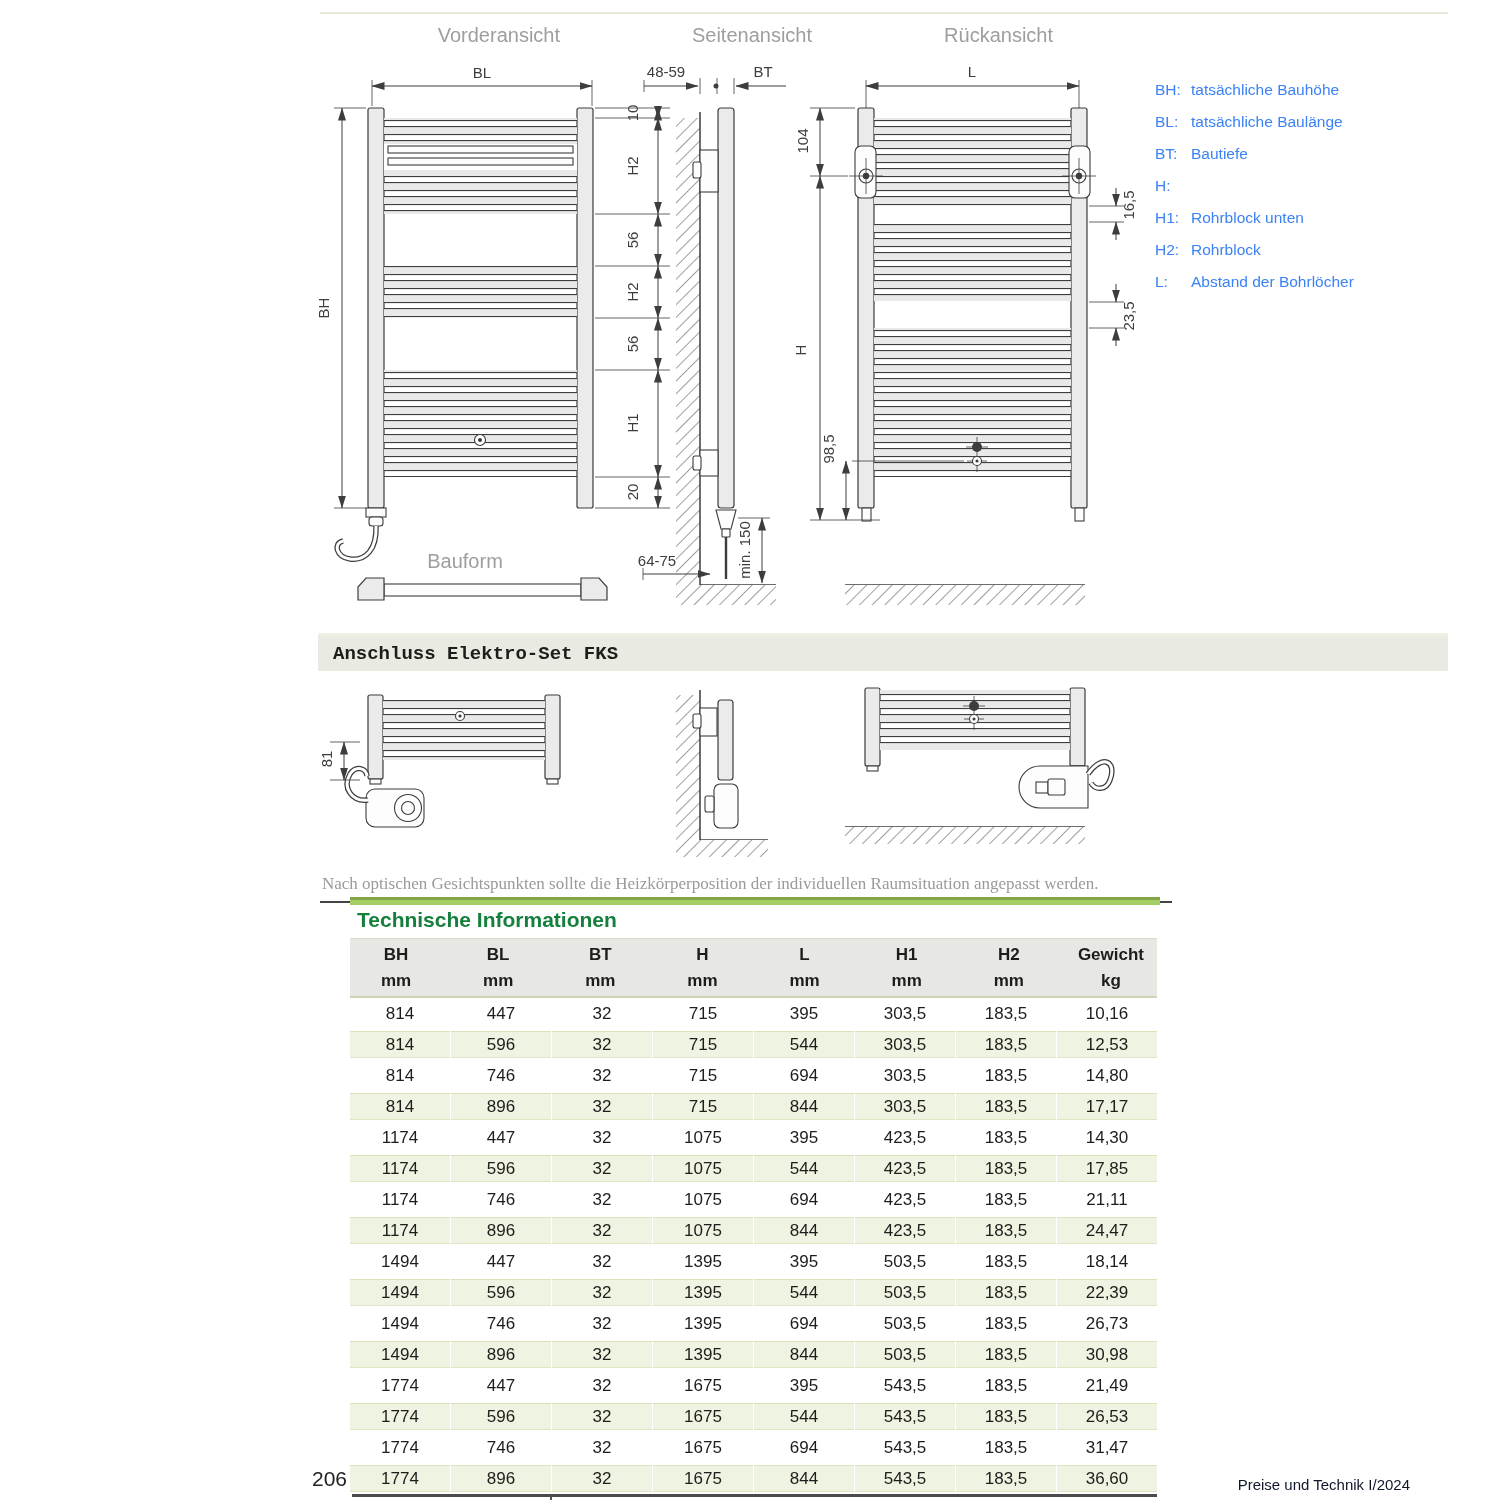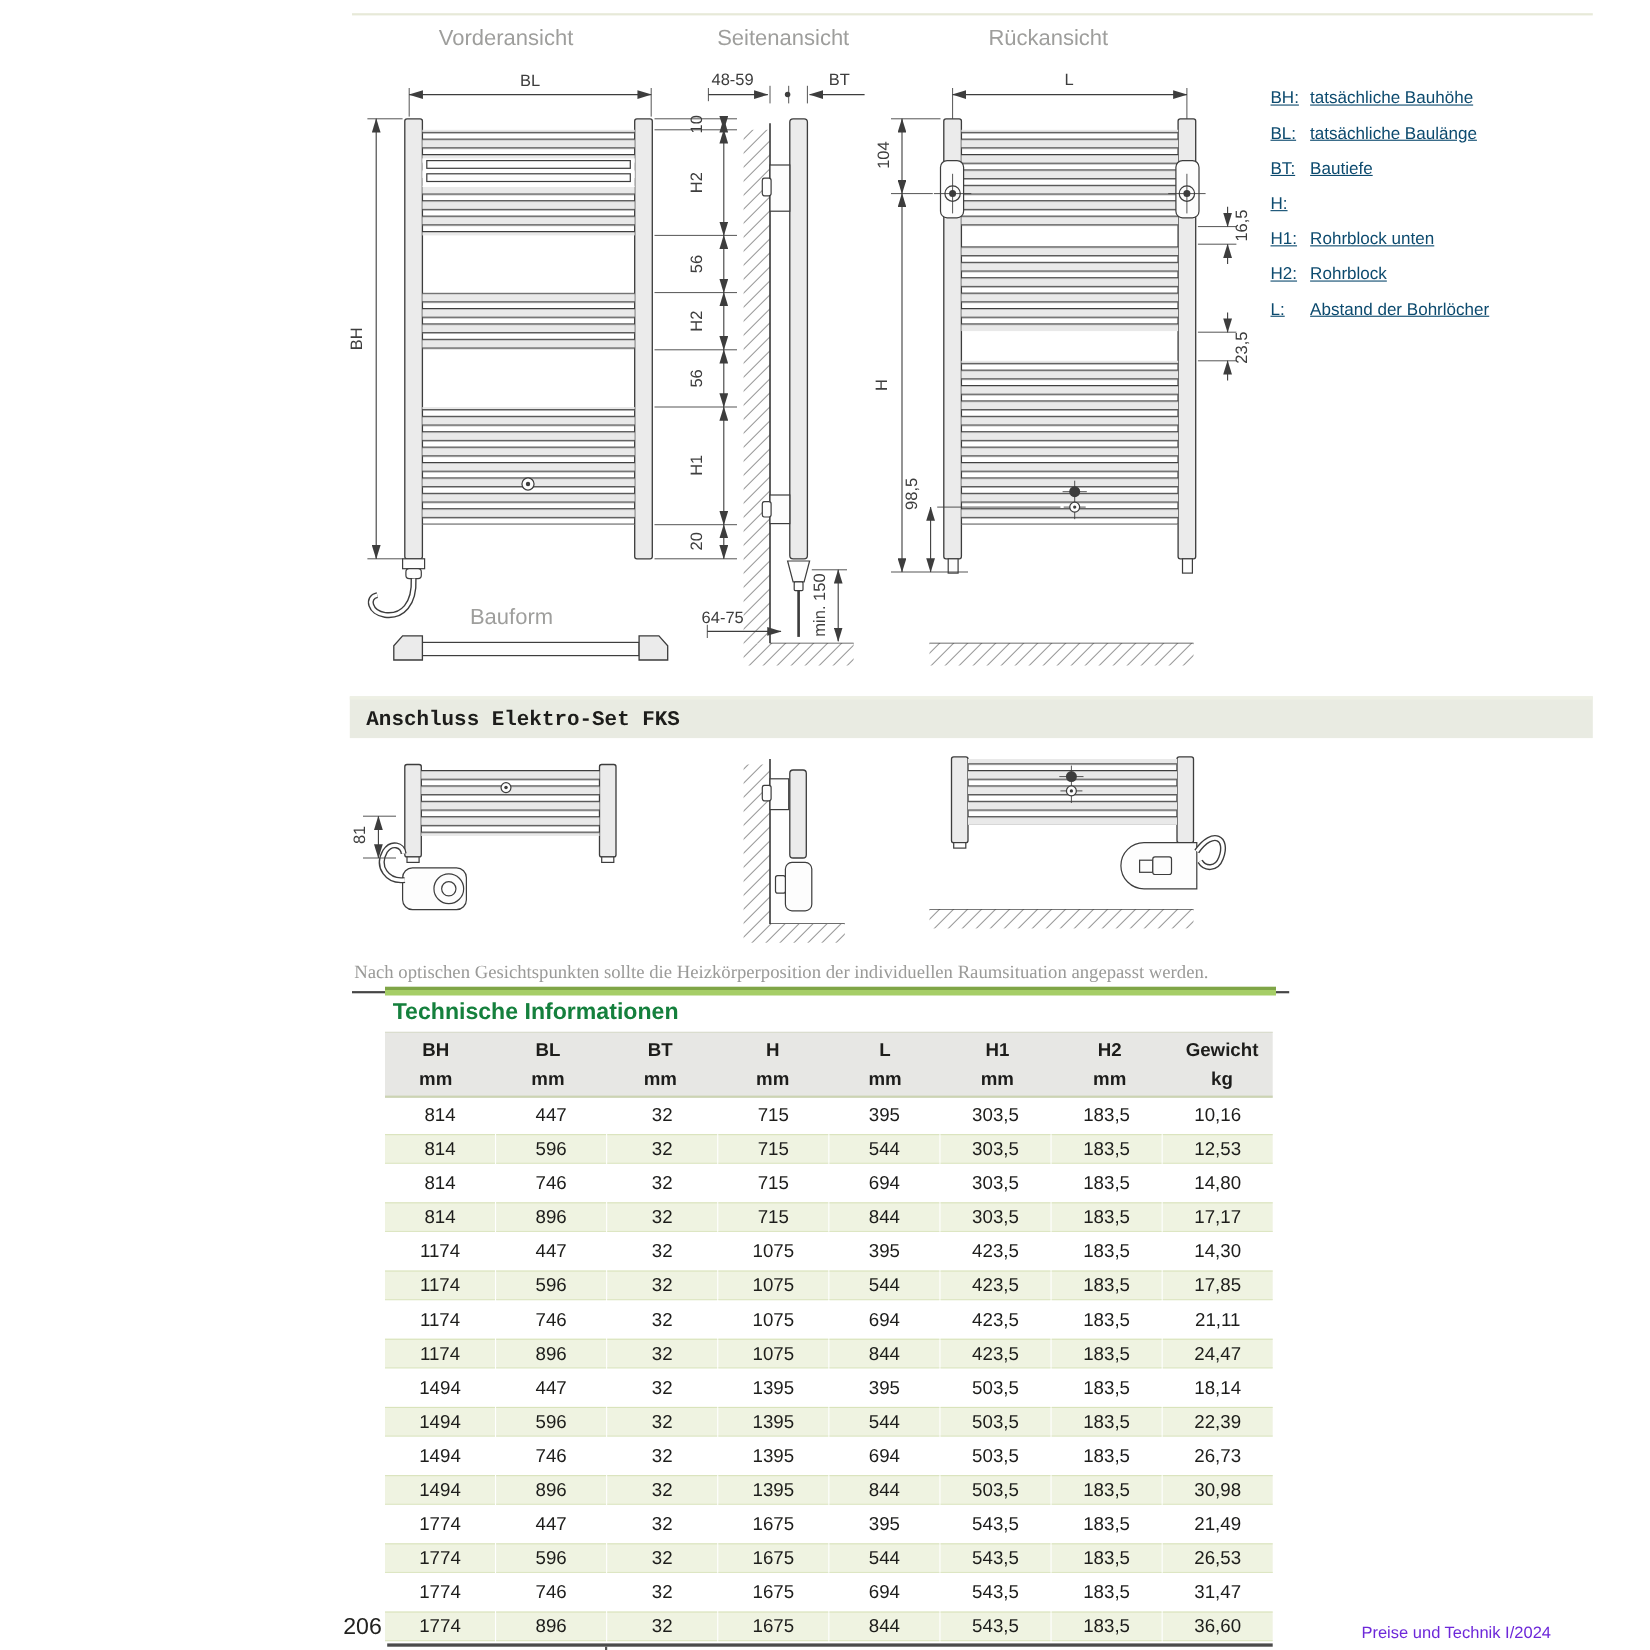--- a/index.html
+++ b/index.html
@@ -1,33 +1,33 @@
 <!DOCTYPE html>
 <html><head>
 <meta charset="utf-8">
 <style>
   html,body{margin:0;padding:0;background:#ffffff;}
   #page{position:relative;width:1500px;height:1500px;background:#fff;
         font-family:"Liberation Sans",sans-serif;overflow:hidden;}
   .abs{position:absolute;}
-  .viewlabel{font-size:20px;color:#9e9e9c;font-weight:400;text-align:center;}
+  .viewlabel{font-size:20px;color:#9e9e9c;font-weight:400;text-align:right;}
   
   #drawing{position:absolute;left:0;top:0;}
   .dim{stroke:#3d3d3d;stroke-width:1;fill:none;marker-start:url(#ar);marker-end:url(#ar);}
   .dime{stroke:#3d3d3d;stroke-width:1;fill:none;marker-end:url(#ar);}
   .ext{stroke:#3d3d3d;stroke-width:0.8;fill:none;}
   .thin{stroke:#3d3d3d;stroke-width:0.8;fill:none;}
   .edge{stroke:#3d3d3d;stroke-width:1.5;fill:none;}
   .part{fill:#ebebeb;stroke:#3d3d3d;stroke-width:1.2;}
   .wpart{fill:#fdfdfd;stroke:#3d3d3d;stroke-width:1.1;}
   .dimtxt{font-family:"Liberation Sans",sans-serif;font-size:15px;fill:#3d3d3d;text-anchor:middle;}
   .cable-o{fill:none;stroke:#3d3d3d;stroke-width:5.5;}
   .cable-i{fill:none;stroke:#ffffff;stroke-width:3;}
   
-  #legend{left:1155px;top:80px;width:262px;font-size:15.5px;color:#0c4a6e;line-height:1.35;text-decoration:underline;}
+  #legend{left:1155px;top:80px;width:262px;font-size:15.5px;color:#3b82f6;line-height:1.35;}
   .legrow{display:flex;margin-bottom:11px;}
   .legterm{width:36px;flex:none;}
   .legdef{flex:1;}
   
   #elektro-band{left:318px;top:633px;width:1130px;height:35px;background:#e9ebe2;
      border-top:3px solid #eef0e4;}
   #elektro-title{font-size:19px;font-weight:bold;color:#1d1d1b;padding:7px 0 0 15px;font-family:Liberation Mono, monospace;}
   
   #note{left:322px;top:874px;width:1000px;font-size:17px;color:#9a9a98;font-family:Liberation Serif, serif;}
   #rule-dark{left:320px;top:901px;width:852px;height:2px;background:#454545;}
@@ -42,21 +42,21 @@
   .th{font-size:17px;font-weight:bold;color:#1d1d1b;text-align:center;line-height:1.5;}
   .trow{display:grid;grid-template-columns:repeat(8,1fr);column-gap:1px;height:31px;}
   .tcell{font-size:17px;color:#1d1d1b;text-align:center;display:flex;
      align-items:center;justify-content:center;}
   .trow.green .tcell{background:#eff3e1;border-top:1.5px solid #d9e3bb;
      border-bottom:1.5px solid #dde6c3;margin:2px 0;box-sizing:border-box;}
   #table-bottom-line{left:352px;top:1494px;width:805px;height:3px;background:#4b4b4b;}
   #crop-tick{left:550px;top:1497px;width:2px;height:9px;background:#555;}
   #topline{left:320px;top:12px;width:1128px;height:2px;background:#e7e9d8;}
   #page-num{left:312px;top:1467px;font-size:21px;color:#222220;}
-  #edition{left:1100px;top:1476px;width:310px;text-align:right;font-size:15px;color:#6d28d9;}
+  #edition{left:1100px;top:1476px;width:310px;text-align:right;font-size:15px;color:#0f172a;}
   #bauform-label{left:385px;top:550px;width:160px;text-align:center;font-size:20px;color:#9e9e9c;}
 </style>
 </head>
 <body>
 
 <div id="page">
 
   <div id="topline" class="abs"></div>
 
   <div class="abs viewlabel" style="left:360px;top:24px;width:200px;">Vorderansicht</div>

